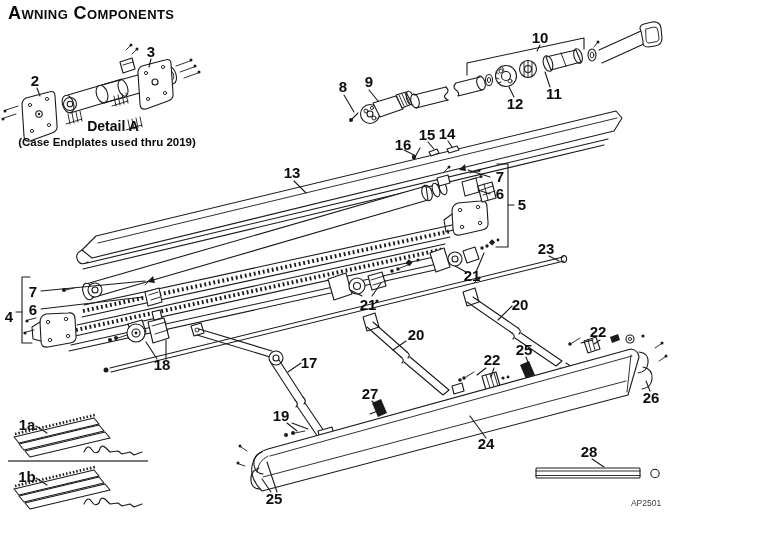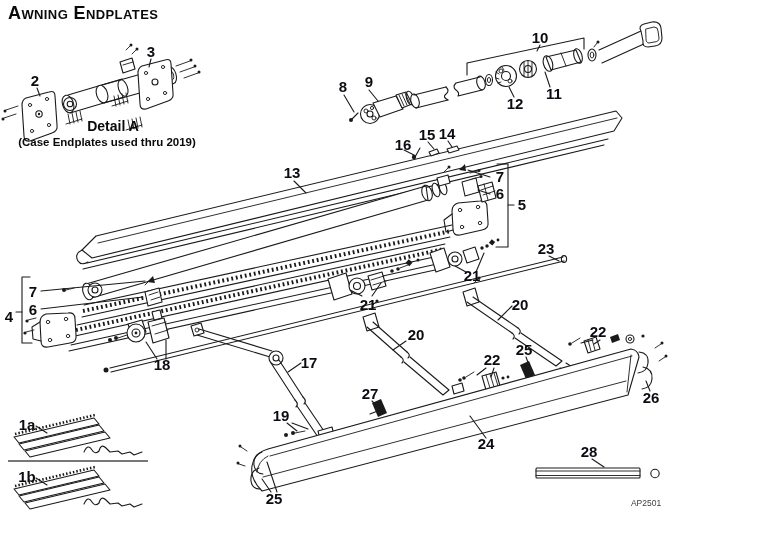--- a/index.html
+++ b/index.html
@@ -16,21 +16,21 @@
   .dots{fill:none;stroke:#1a1a1a;stroke-width:4;stroke-dasharray:1.8 2.8;}
   .lbl{font:bold 15px "Liberation Sans",sans-serif;fill:#0b0b12;text-anchor:middle;}
   .dtitle{font:bold 14px "Liberation Sans",sans-serif;fill:#0a0a0a;text-anchor:middle;}
   .dcap{font:bold 11.5px "Liberation Sans",sans-serif;fill:#0a0a0a;text-anchor:middle;}
   .code{font:8.5px "Liberation Sans",sans-serif;fill:#3c3c3c;text-anchor:middle;}
 </style>
 </head>
 <body>
 
 <div class="page">
-  <h1 class="title">Awning Endplates</h1>
+  <h1 class="title">Awning Components</h1>
 
   <svg width="773" height="537" viewBox="0 0 773 537">
 
     <g>
       <path class="wh" d="M26,98 Q22,100 22,105 L24,136 Q24,142 30,141 L52,133 Q58,131 57,125 L55,96 Q55,90 49,92 Z"></path>
       <circle class="ln thin" cx="30" cy="105" r="1.6"></circle>
         <circle class="ln thin" cx="47" cy="99" r="1.6"></circle>
       <circle class="ln thin" cx="32" cy="131" r="1.6"></circle>
         <circle class="ln thin" cx="49" cy="125" r="1.6"></circle>
       <circle class="ln" cx="39" cy="114" r="3.2"></circle>

